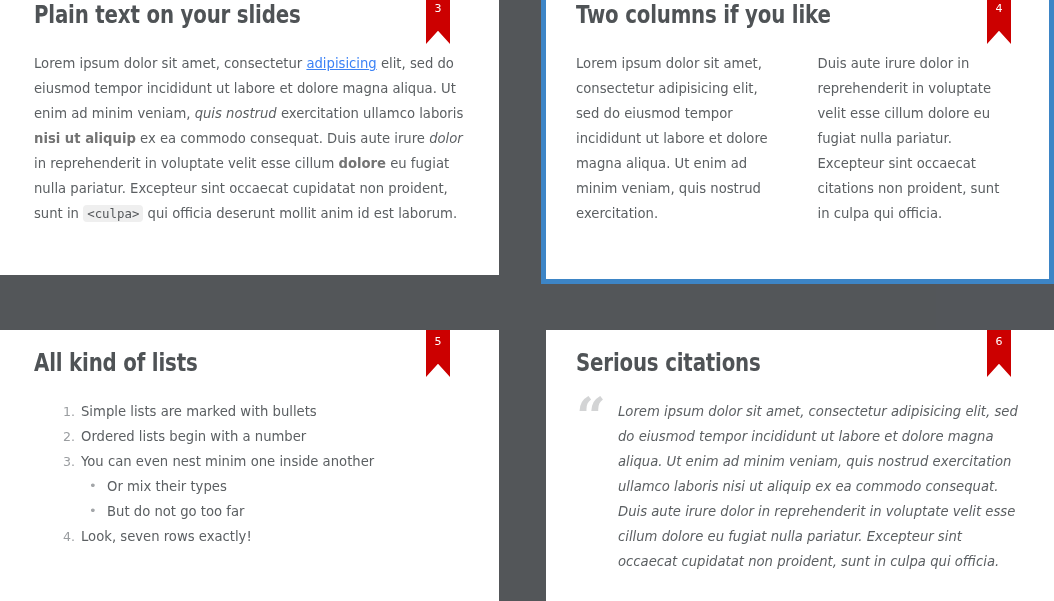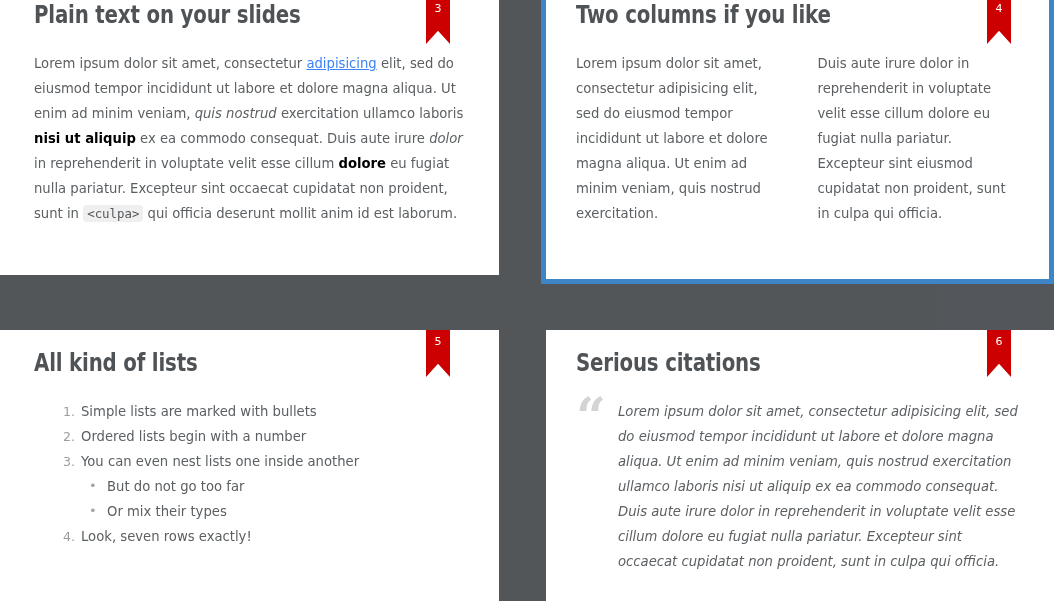--- a/index.html
+++ b/index.html
@@ -94,21 +94,21 @@
     font-size: 13.2px;
     line-height: 25px;
     color: #5b5f62;
     margin: 0;
   }
   .body-text a,
   .inline-link {
     color: #3b82f6;
     text-decoration: underline;
   }
-  .inline-bold { font-weight: bold; color: #000000; }
+  .inline-bold { font-weight: bold; color: #737373; }
   .inline-em { font-style: italic; }
   .inline-code {
     font-family: "DejaVu Sans Mono", "Liberation Mono", monospace;
     font-size: 12.4px;
     background: #efefef;
     color: #55585b;
     padding: 1px 4px;
     border-radius: 4px;
   }
 
@@ -236,41 +236,41 @@
       <p class="body-text"><span>Lorem ipsum dolor sit amet, consectetur </span><a class="inline-link" href="#">adipisicing</a><span> elit, sed do eiusmod tempor incididunt ut labore et dolore magna aliqua. Ut enim ad minim veniam, </span><em class="inline-em">quis nostrud</em><span> exercitation ullamco laboris </span><strong class="inline-bold">nisi ut aliquip</strong><span> ex ea commodo consequat. Duis aute irure </span><em class="inline-em">dolor</em><span> in reprehenderit in voluptate velit esse cillum </span><strong class="inline-bold">dolore</strong><span> eu fugiat nulla pariatur. Excepteur sint occaecat cupidatat non proident, sunt in </span><code class="inline-code">&lt;culpa&gt;</code><span> qui officia deserunt mollit anim id est laborum.</span></p>
     </div>
   </section>
   <div class="ribbon" id="ribbon-3">3</div>
 
   <section class="slide" id="slide-4">
     <div class="slide-inner">
       <h1 class="slide-title">Two columns if you like</h1>
       <div class="two-col">
         <div class="col">Lorem ipsum dolor sit amet, consectetur adipisicing elit, sed do eiusmod tempor incididunt ut labore et dolore magna aliqua. Ut enim ad minim veniam, quis nostrud exercitation.</div>
-        <div class="col">Duis aute irure dolor in reprehenderit in voluptate velit esse cillum dolore eu fugiat nulla pariatur. Excepteur sint eiusmod cupidatat non proident, sunt in culpa qui officia.</div>
+        <div class="col">Duis aute irure dolor in reprehenderit in voluptate velit esse cillum dolore eu fugiat nulla pariatur. Excepteur sint occaecat citations non proident, sunt in culpa qui officia.</div>
       </div>
     </div>
   </section>
   <div class="ribbon" id="ribbon-4">4</div>
 
   <section class="slide" id="slide-5">
     <div class="slide-inner">
       <h1 class="slide-title">All kind of lists</h1>
       <ol class="numbered">
         <li>
             <span class="li-text">Simple lists are marked with bullets</span>
           </li>
         <li>
             <span class="li-text">Ordered lists begin with a number</span>
           </li>
         <li>
-          <span class="li-text">You can even nest lists one inside another</span>
+          <span class="li-text">You can even nest minim one inside another</span>
           <ul class="bulleted nested-wrap">
+            <li>Or mix their types</li>
             <li>But do not go too far</li>
-            <li>Or mix their types</li>
           </ul>
         </li>
         <li>
             <span class="li-text">Look, seven rows exactly!</span>
           </li>
       </ol>
     </div>
   </section>
   <div class="ribbon" id="ribbon-5">5</div>
 

